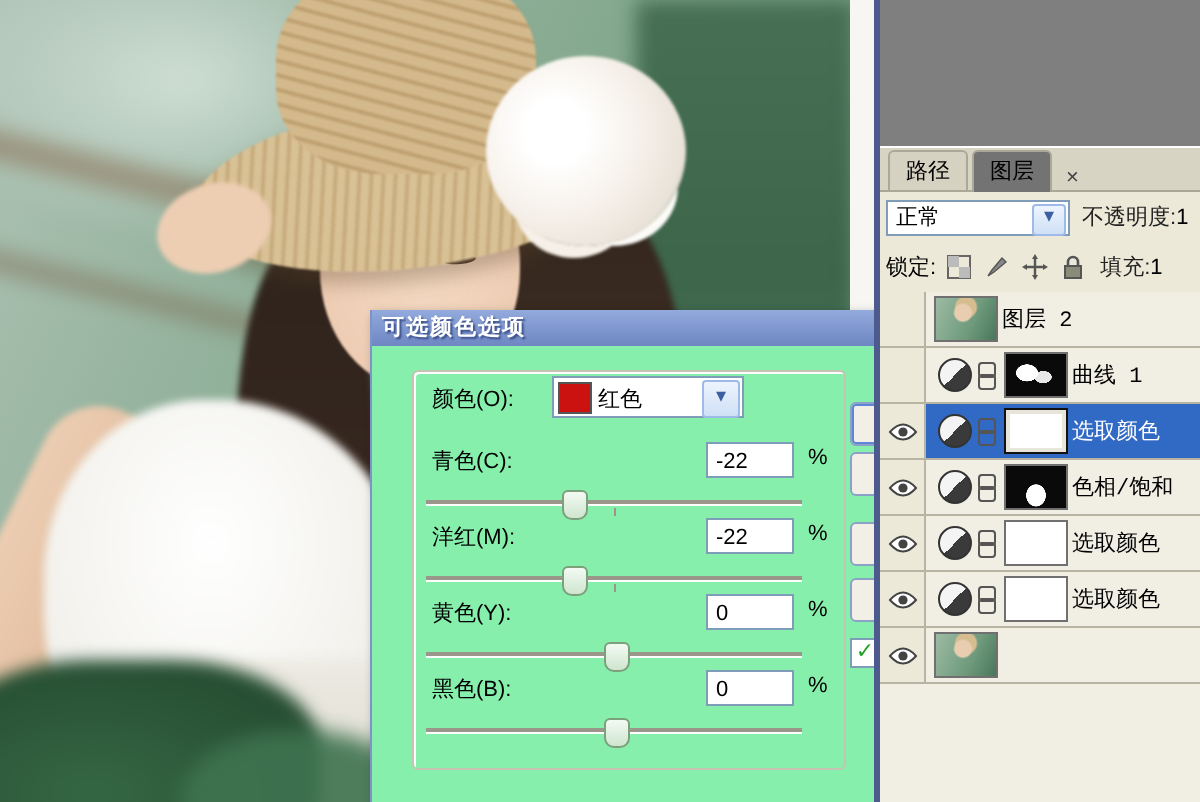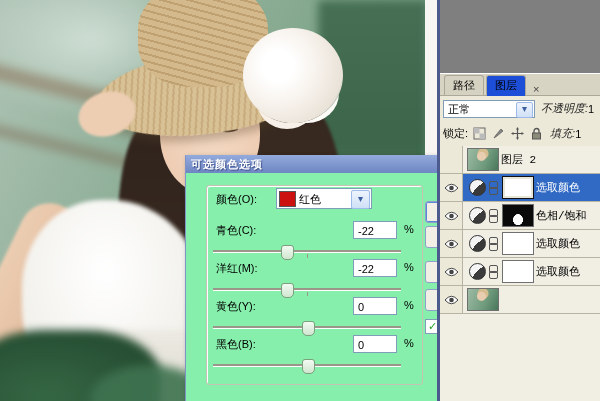--- a/index.html
+++ b/index.html
@@ -67,26 +67,26 @@
   
   .fragbtn{position:absolute;left:239px;width:20px;height:20px;background:#f2f0e6;border:1px solid #8da0c8;border-radius:3px 0 0 3px;}
   .frag-ok{box-shadow:inset 0 0 0 1px #5e86d8;}
   .fragchk{position:absolute;left:239px;width:13px;height:13px;background:#fff;border:1px solid #7f9db9;
     color:#21a121;font-size:11px;line-height:12px;text-align:center;font-weight:bold;}
   
   .rightcol{position:absolute;left:437px;top:0;width:163px;height:401px;background:#7f7f7f;border-left:3px solid #4c5a8e;box-sizing:border-box;}
   .lpanel{position:absolute;left:0;top:73px;width:160px;height:328px;background:#ece9d8;border-top:1px solid #fff;}
   .tabbar{height:21px;background:#d8d4c4;border-bottom:1px solid #aca899;display:flex;align-items:flex-end;padding-left:4px;}
   .tab{padding:2px 8px 2px;border:1px solid #aca899;border-bottom:none;border-radius:3px 3px 0 0;background:#d6d2c2;margin-right:2px;}
-  .tab.active{background:#1d4ed8;position:relative;top:1px;padding-bottom:3px;}
+  .tab.active{background:#737373;position:relative;top:1px;padding-bottom:3px;}
   .tabx{margin-left:2px;font-size:11px;color:#444;padding:0 3px;}
   .blendrow{height:25px;display:flex;align-items:center;padding-left:3px;white-space:nowrap;overflow:hidden;}
   .blendsel{width:92px;height:18px;background:#fff;border:1px solid #7f9db9;position:relative;line-height:17px;padding-left:4px;box-sizing:border-box;}
   .blendsel .combo-btn{width:15px;height:14px;line-height:12px;}
-  .oplabel{margin-left:6px;color:#222;font-style:italic;}
+  .oplabel{margin-left:6px;color:#222;}
   .lockrow{height:25px;display:flex;align-items:center;padding-left:3px;border-bottom:1px solid #aca899;white-space:nowrap;overflow:hidden;}
   .lockico{width:16px;height:15px;margin-left:3px;display:inline-flex;align-items:center;justify-content:center;}
   .rows{position:absolute;left:0;top:72px;width:160px;bottom:0;overflow:hidden;background:#f1efe4;}
   .lrow{position:relative;height:27px;border-bottom:1px solid #b8b4a4;display:flex;align-items:center;background:#f1efe4;}
   .lrow.sel{background:#316ac5;color:#fff;}
   .eyewell{width:22px;height:27px;border-right:1px solid #b8b4a4;display:flex;align-items:center;justify-content:center;flex:0 0 22px;background:#ece9d8;}
   .adjic{width:15px;height:15px;border-radius:50%;margin-left:6px;border:1px solid #333;
     background:linear-gradient(135deg,#f4f4f4 50%,#3a3a3a 50%);flex:0 0 15px;}
   .linkic{width:9px;margin-left:3px;flex:0 0 9px;display:flex;flex-direction:column;align-items:center;}
   .linkic i{display:block;width:7px;height:6px;border:1px solid #555;border-radius:2px;background:transparent;}
@@ -249,20 +249,30 @@
 
       <div class="rows">
 
         <div class="lrow">
           <span class="eyewell"></span>
           <span class="thumb photo1"></span>
           <span class="lname">图层 2</span>
         </div>
 
 
+        <div class="lrow">
+          <span class="eyewell"></span>
+          <span class="adjic"></span>
+          <span class="linkic">
+              <i></i>
+              <i></i>
+            </span>
+          <span class="thumb curvemask"></span>
+          <span class="lname">曲线 1</span>
+        </div>
 
         <div class="lrow sel">
           <span class="eyewell">
             <svg class="eyesvg" width="15" height="10" viewBox="0 0 15 10">
                 <path d="M1 5 Q7.5 -2.5 14 5 Q7.5 12.5 1 5 Z" fill="#fff" stroke="#444"></path>
                 <circle cx="7.5" cy="5" r="2.3" fill="#444"></circle>
               </svg>
           </span>
           <span class="adjic"></span>
           <span class="linkic">

